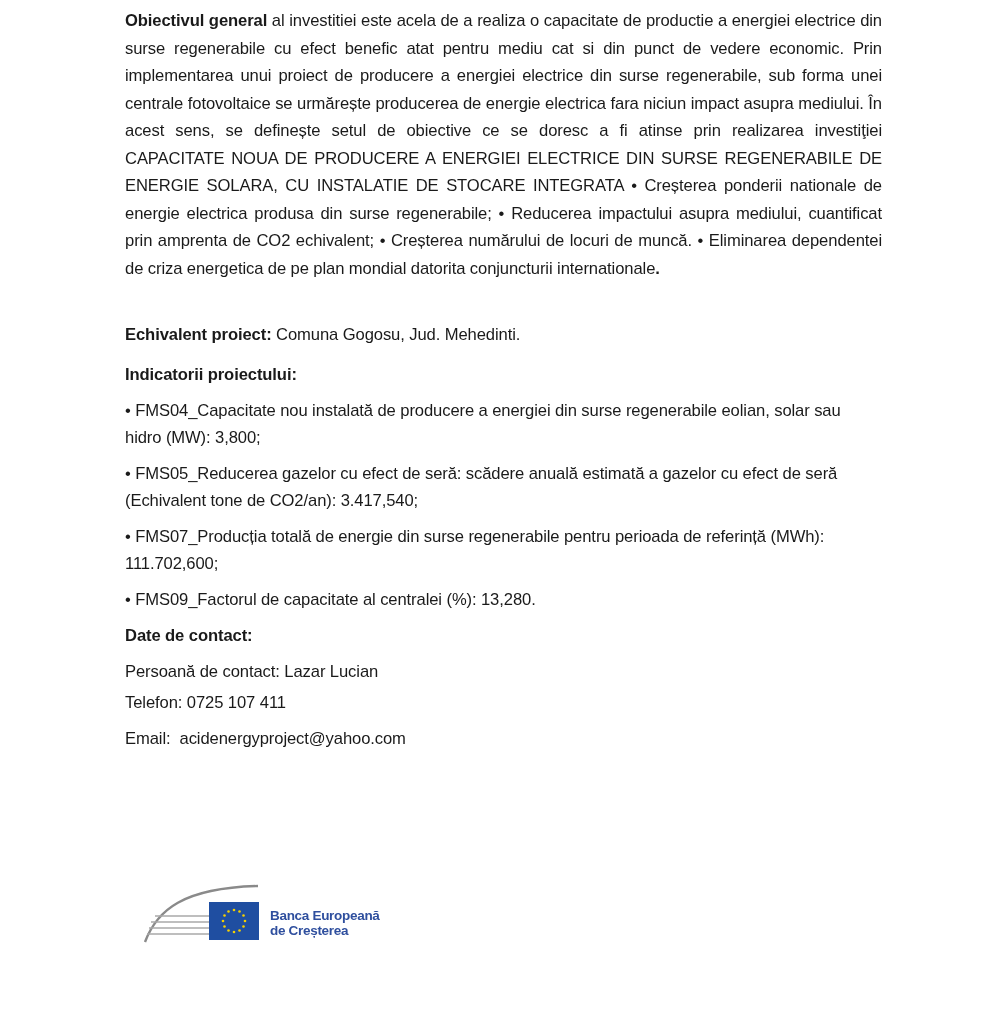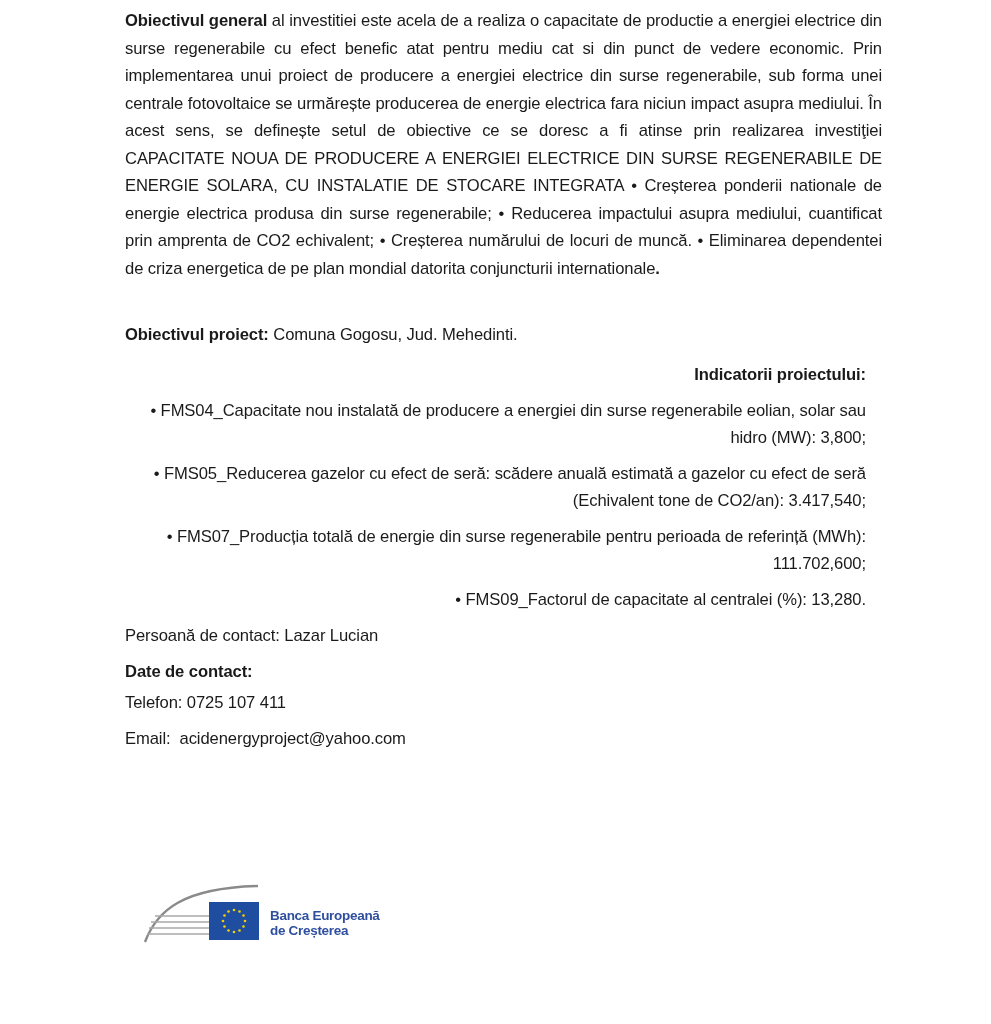--- a/index.html
+++ b/index.html
@@ -27,21 +27,21 @@
       margin: 8px;
       letter-spacing: -0.1px;
     }
     .justify {
       text-align: justify;
       text-align-last: left;
     }
     .bold { font-weight: bold; }
     .intro { position: absolute; top: -1px; left: 0; width: 757px; }
     .loc { position: absolute; top: 313px; left: 0; width: 757px; }
-    .ind { position: absolute; top: 353px; left: 0; width: 757px; text-align: right; }
+    .ind { position: absolute; top: 353px; left: 0; width: 757px; }
     .contact { position: absolute; top: 614px; left: 0; width: 757px; }
     .contact2 { position: absolute; top: 681px; left: 0; width: 757px; }
 
     .footer {
       position: absolute;
       top: 880px;
       left: 0;
       width: 991px;
       height: 70px;
     }
@@ -85,33 +85,33 @@
       letter-spacing: -0.1px;
     }
   </style>
 </head>
 <body>
 
 <div class="page">
 
   <p class="para justify intro"><span class="bold">Obiectivul general</span><span> al investitiei este acela de a realiza o capacitate de productie a energiei electrice din surse regenerabile cu efect benefic atat pentru mediu cat si din punct de vedere economic. Prin implementarea unui proiect de producere a energiei electrice din surse regenerabile, sub forma unei centrale fotovoltaice se urmărește producerea de energie electrica fara niciun impact asupra mediului. În acest sens, se definește setul de obiective ce se doresc a fi atinse prin realizarea investiţiei CAPACITATE NOUA DE PRODUCERE A ENERGIEI ELECTRICE DIN SURSE REGENERABILE DE ENERGIE SOLARA, CU INSTALATIE DE STOCARE INTEGRATA • Creșterea ponderii nationale de energie electrica produsa din surse regenerabile; • Reducerea impactului asupra mediului, cuantificat prin amprenta de CO2 echivalent; • Creșterea numărului de locuri de muncă. • Eliminarea dependentei de criza energetica de pe plan mondial datorita conjuncturii internationale</span><span class="bold">.</span></p>
 
-  <p class="para loc"><span class="bold">Obiectivul proiect:</span><span> Comuna Gogosu, Jud. Mehedinti.</span></p>
+  <p class="para loc"><span class="bold">Echivalent proiect:</span><span> Comuna Gogosu, Jud. Mehedinti.</span></p>
 
   <div class="ind">
     <p class="para bold">Indicatorii proiectului:</p>
     <p class="para">• FMS04_Capacitate nou instalată de producere a energiei din surse regenerabile eolian, solar sau hidro (MW): 3,800;</p>
     <p class="para">• FMS05_Reducerea gazelor cu efect de seră: scădere anuală estimată a gazelor cu efect de seră (Echivalent tone de CO2/an): 3.417,540;</p>
     <p class="para">• FMS07_Producția totală de energie din surse regenerabile pentru perioada de referință (MWh): 111.702,600;</p>
     <p class="para">• FMS09_Factorul de capacitate al centralei (%): 13,280.</p>
   </div>
 
   <div class="contact">
+    <p class="para bold">Date de contact:</p>
     <p class="para">Persoană de contact: Lazar Lucian</p>
-    <p class="para bold">Date de contact:</p>
   </div>
 
   <div class="contact2">
     <p class="para">Telefon: 0725 107 411</p>
     <p class="para"><span style="white-space:pre">Email:  </span><span>acidenergyproject@yahoo.com</span></p>
   </div>
 </div>
 
 <div class="footer">
   <div class="bei-logo">

